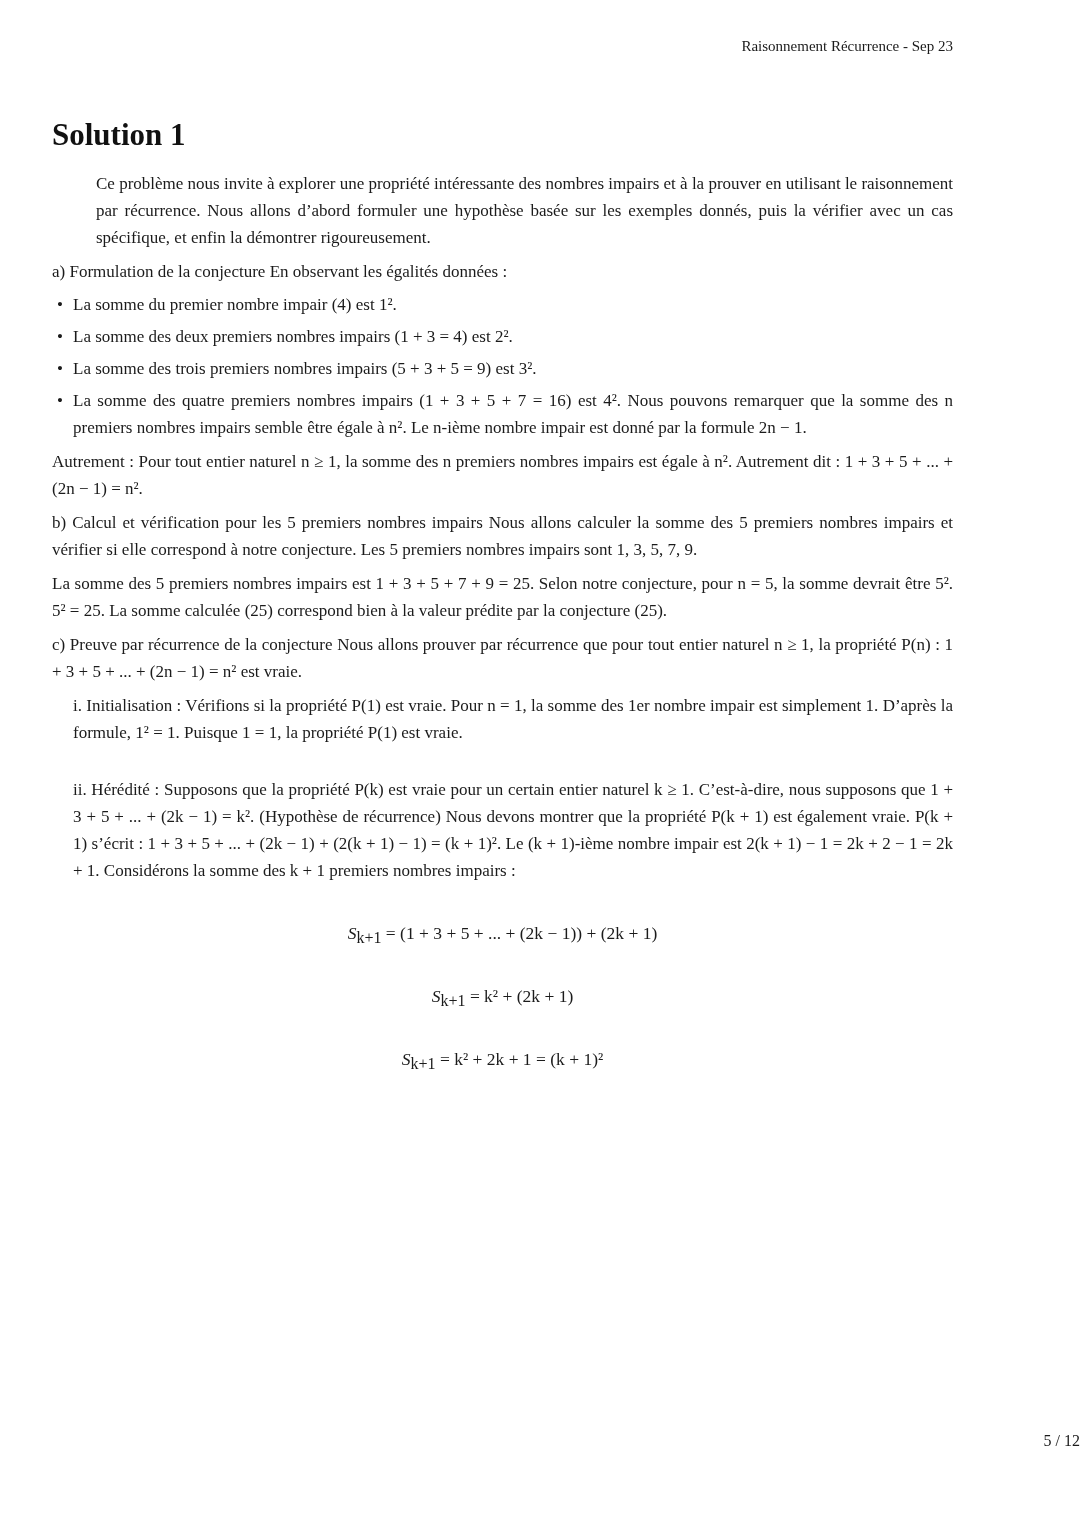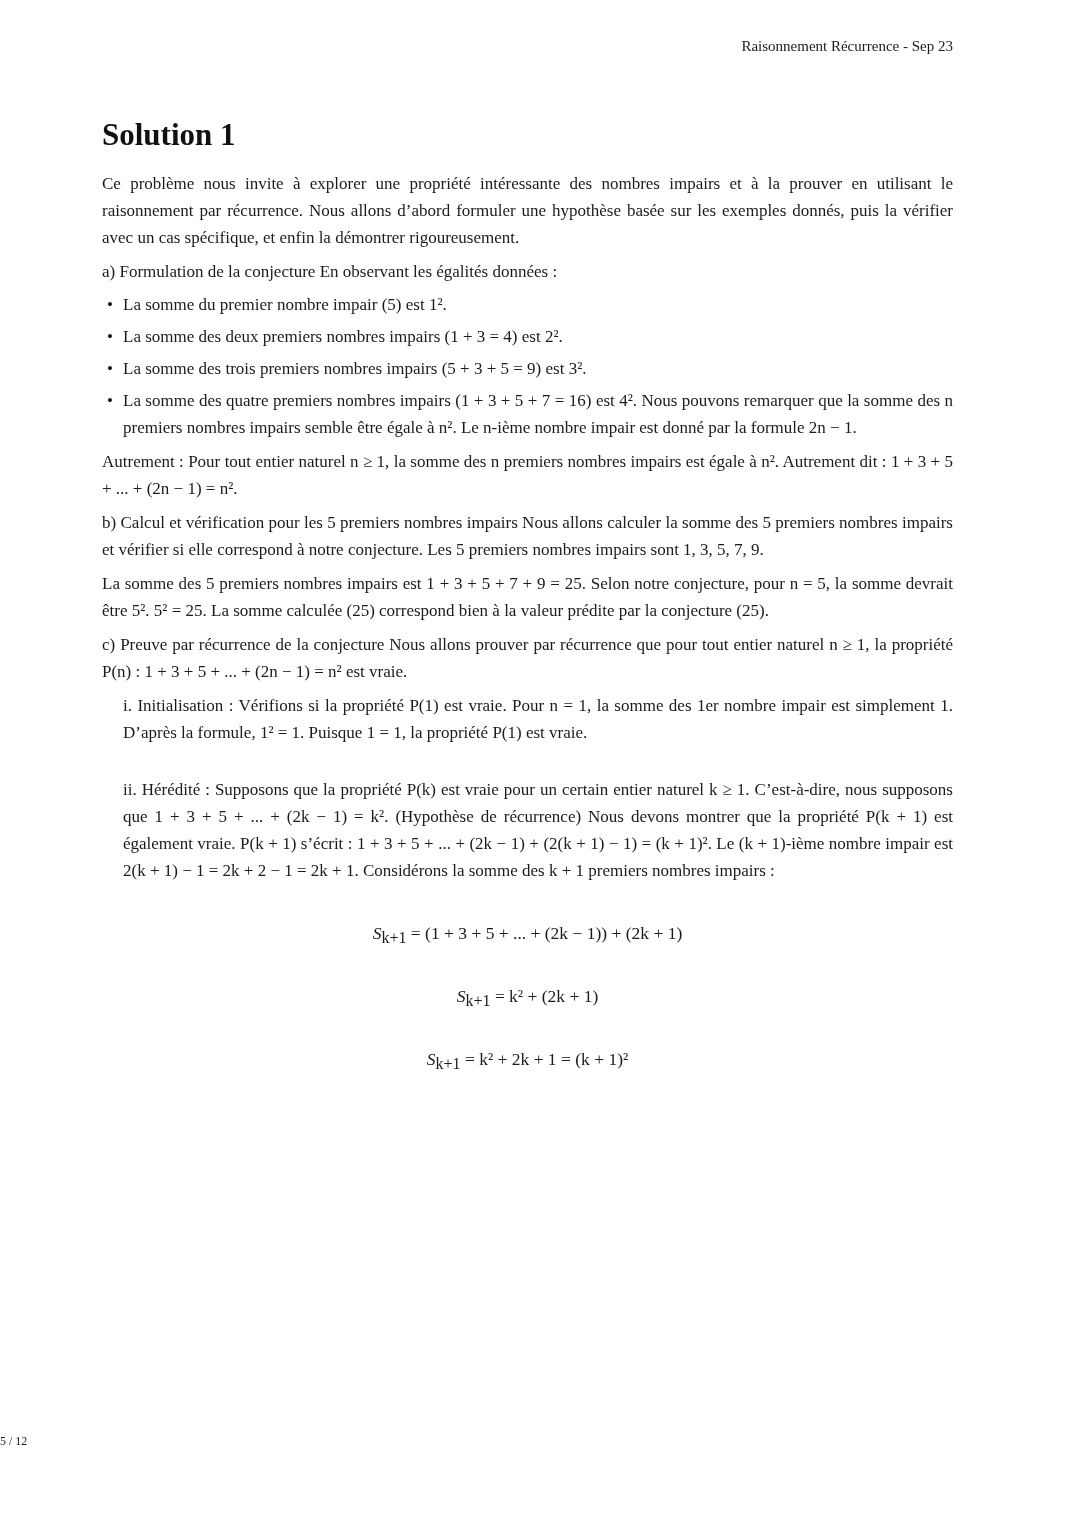--- a/index.html
+++ b/index.html
@@ -1,21 +1,21 @@
 <!DOCTYPE html>
 <html lang="fr"><head>
 <meta charset="utf-8">
 <style>
   html, body { margin: 0; padding: 0; background: #ffffff; }
   .page {
     position: relative;
     width: 1080px;
     height: 1527px;
     box-sizing: border-box;
-    padding: 36px 127px 0 102px;
+    padding: 36px 127px 0 52px;
     background: #ffffff;
     color: #1b1b1b;
     font-family: "Liberation Serif", "DejaVu Serif", serif;
     font-size: 17px;
     line-height: 27px;
     overflow: hidden;
   }
   .header {
     text-align: right;
     font-size: 15px;
@@ -23,21 +23,21 @@
     color: #1b1b1b;
   }
   h1.title {
     font-size: 31px;
     line-height: 30px;
     font-weight: bold;
     margin: 64px 0 0 0;
     color: #111;
   }
   p { margin: 7px 0 0 0; text-align: justify; }
-  p.first { margin-top: 20px; }
+  p.first { margin-top: 20px; margin-left: 44px; }
   .b { font-weight: normal; }
   ul.blist {
     list-style: none;
     margin: 6px 0 0 0;
     padding: 0;
   }
   ul.blist li {
     position: relative;
     padding-left: 21px;
     margin-bottom: 5px;
@@ -63,22 +63,22 @@
     font-size: 16px;
     vertical-align: -4px;
     line-height: 0;
   }
   .between { margin-top: 32px; }
   .footer {
     position: absolute;
     top: 1430px;
     left: 0;
     width: 100%;
-    text-align: left;
-    font-size: 12px;
+    text-align: right;
+    font-size: 16px;
     line-height: 22px;
   }
 </style>
 </head>
 <body>
 
 <div class="page">
 
   <div class="header">
     <span>Raisonnement Récurrence - Sep 23</span>
@@ -90,21 +90,21 @@
     <span>Ce problème nous invite à explorer une propriété intéressante des nombres impairs et à la prouver en utilisant le raisonnement par récurrence. Nous allons d’abord formuler une hypothèse basée sur les exemples donnés, puis la vérifier avec un cas spécifique, et enfin la démontrer rigoureusement.</span>
   </p>
 
   <p>
     <span>a) </span><span class="b">Formulation de la conjecture</span><span> En observant les égalités données :</span>
   </p>
 
   <ul class="blist">
     <li>
       <span class="marker">•</span>
-      <span>La somme du premier nombre impair (5) est 1².</span>
+      <span>La somme du premier nombre impair (4) est 1².</span>
     </li>
     <li>
       <span class="marker">•</span>
       <span>La somme des deux premiers nombres impairs (1 + 3 = 4) est 2².</span>
     </li>
     <li>
       <span class="marker">•</span>
       <span>La somme des trois premiers nombres impairs (5 + 3 + 5 = 9) est 3².</span>
     </li>
     <li>

